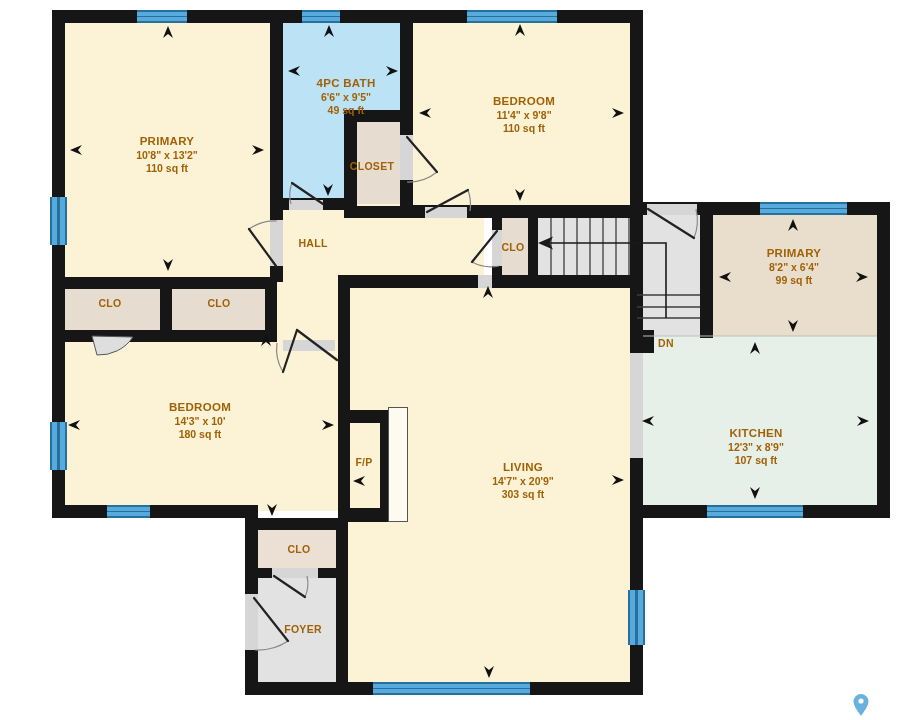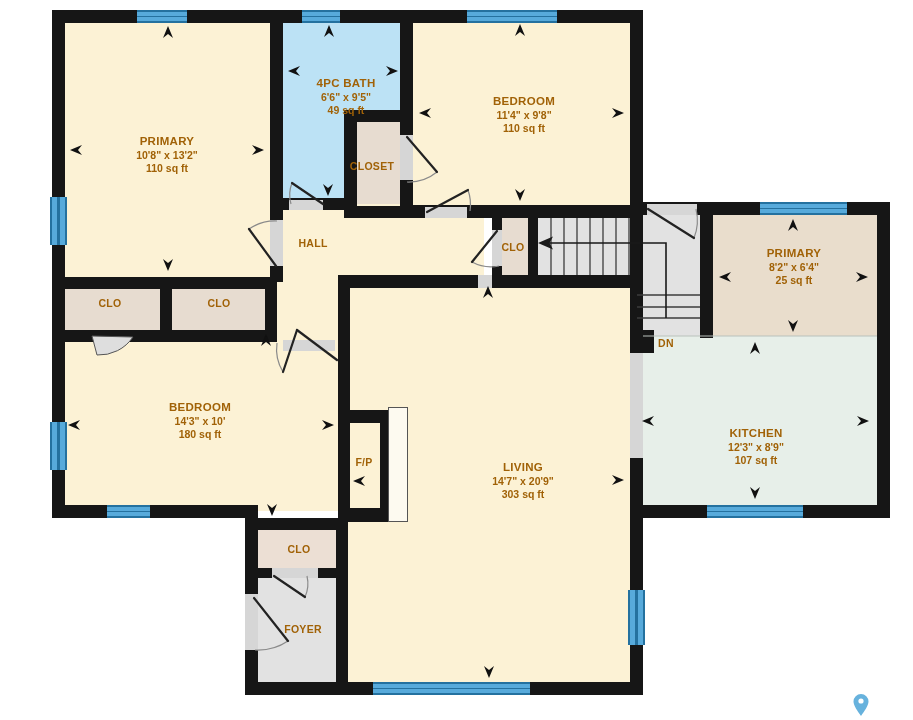--- a/index.html
+++ b/index.html
@@ -215,21 +215,21 @@
     <div class="rarea">49 sq ft</div>
   </div>
   <div class="lbl" style="left:524px;top:115px;">
     <div class="rname">BEDROOM</div>
     <div class="rdims">11'4" x 9'8"</div>
     <div class="rarea">110 sq ft</div>
   </div>
   <div class="lbl" style="left:794px;top:267px;">
     <div class="rname">PRIMARY</div>
     <div class="rdims">8'2" x 6'4"</div>
-    <div class="rarea">25 sq ft</div>
+    <div class="rarea">99 sq ft</div>
   </div>
   <div class="lbl" style="left:756px;top:447px;">
     <div class="rname">KITCHEN</div>
     <div class="rdims">12'3" x 8'9"</div>
     <div class="rarea">107 sq ft</div>
   </div>
   <div class="lbl" style="left:200px;top:421px;">
     <div class="rname">BEDROOM</div>
     <div class="rdims">14'3" x 10'</div>
     <div class="rarea">180 sq ft</div>

